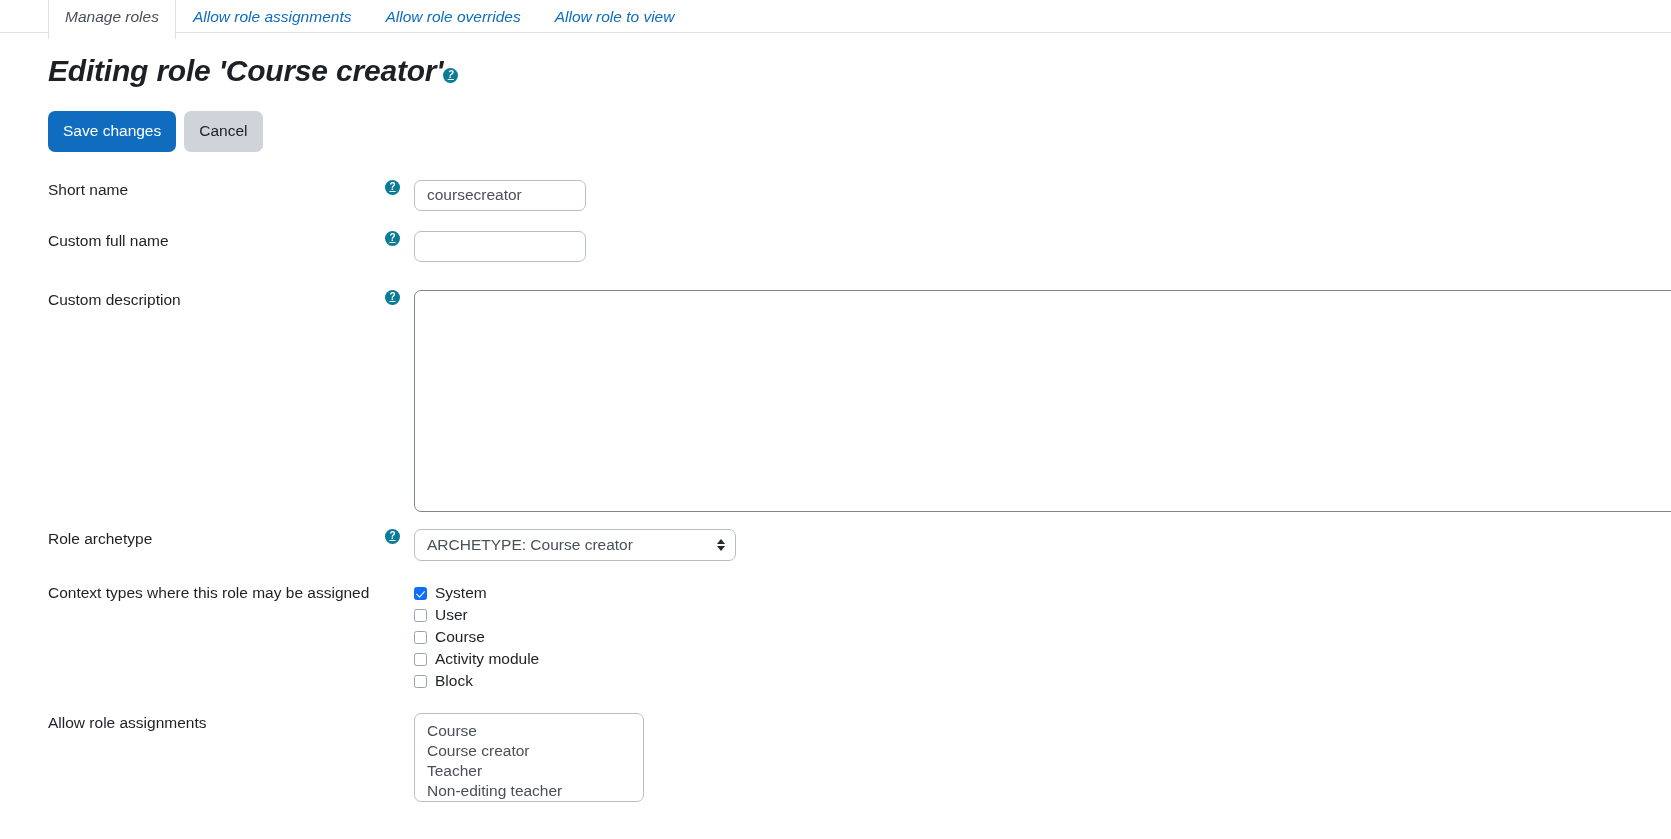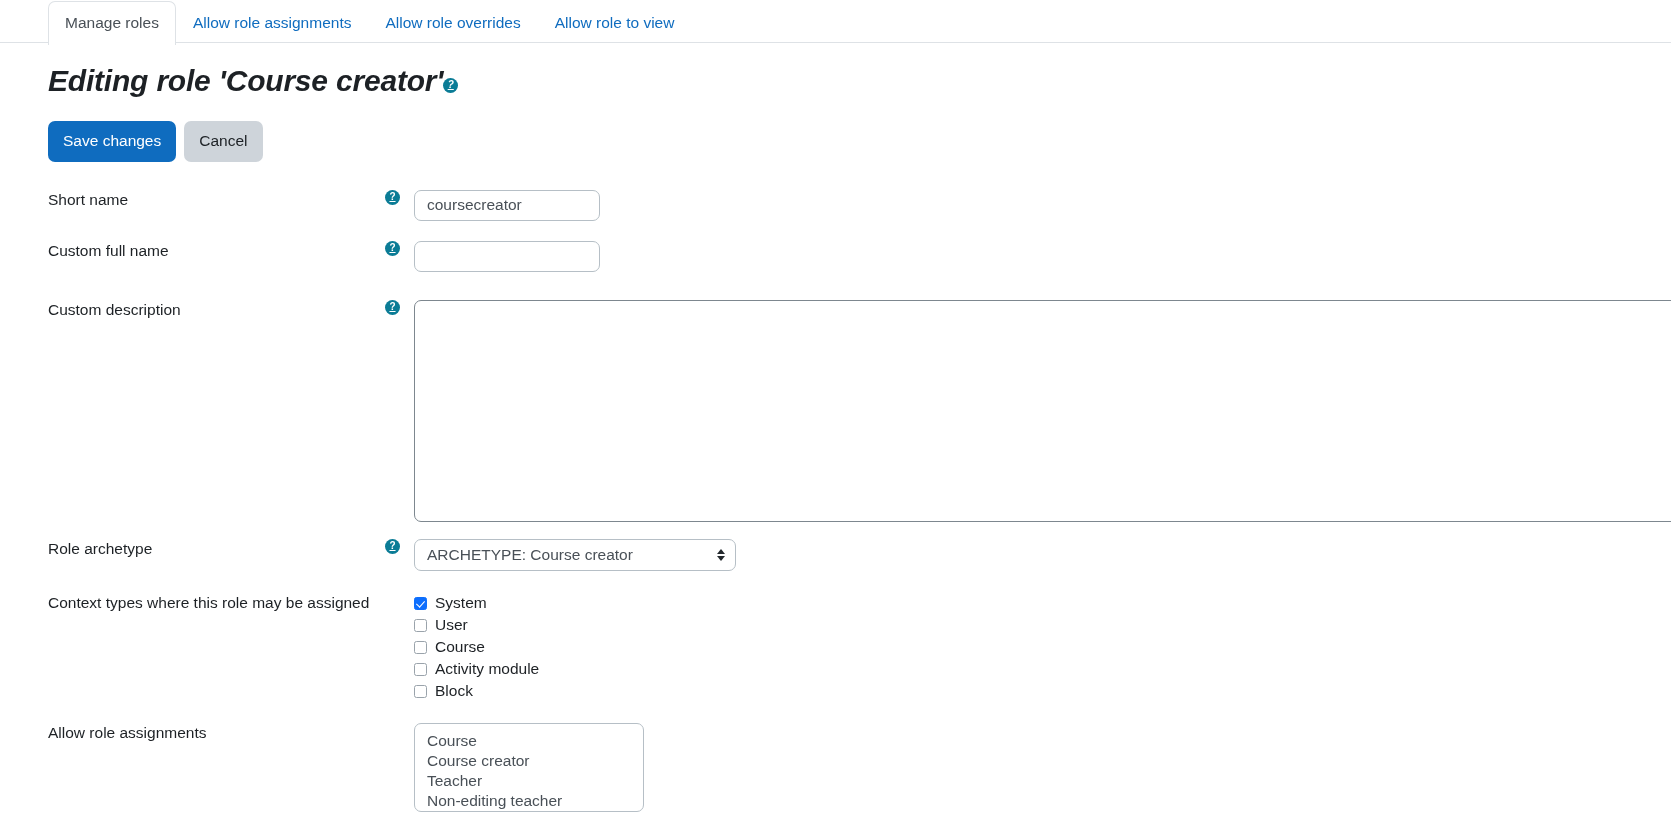--- a/index.html
+++ b/index.html
@@ -12,25 +12,26 @@
   body {
     font-family: "Liberation Sans", sans-serif;
     color: #1d2125;
     font-size: 15.5px;
     -webkit-font-smoothing: antialiased;
   }
 
   
   .tabbar {
     position: relative;
-    height: 43px;
+    height: 33px;
     padding-left: 48px;
     border-bottom: 1px solid #dee2e6;
     display: flex;
-    align-items: flex-start;
+    align-items: center;
+    font-style: italic;
   }
   .tab {
     font-size: 15.5px;
     line-height: 1;
     padding: 13px 16px 14px 16px;
     color: #0f6cbf;
     text-decoration: none;
     border: 1px solid transparent;
     border-bottom: 0;
     background: transparent;
@@ -135,21 +136,21 @@
 
   
   .text-input {
     font-family: "Liberation Sans", sans-serif;
     font-size: 15.5px;
     color: #495057;
     background: #ffffff;
     border: 1px solid #b6bfc6;
     border-radius: 7px;
     height: 31px;
-    width: 186px;
+    width: 172px;
     padding: 4px 12px;
     outline: none;
   }
   .text-input::placeholder { color: #8f979e; }
 
   textarea.desc {
     font-family: "Liberation Sans", sans-serif;
     font-size: 15.5px;
     color: #495057;
     background: #ffffff;

